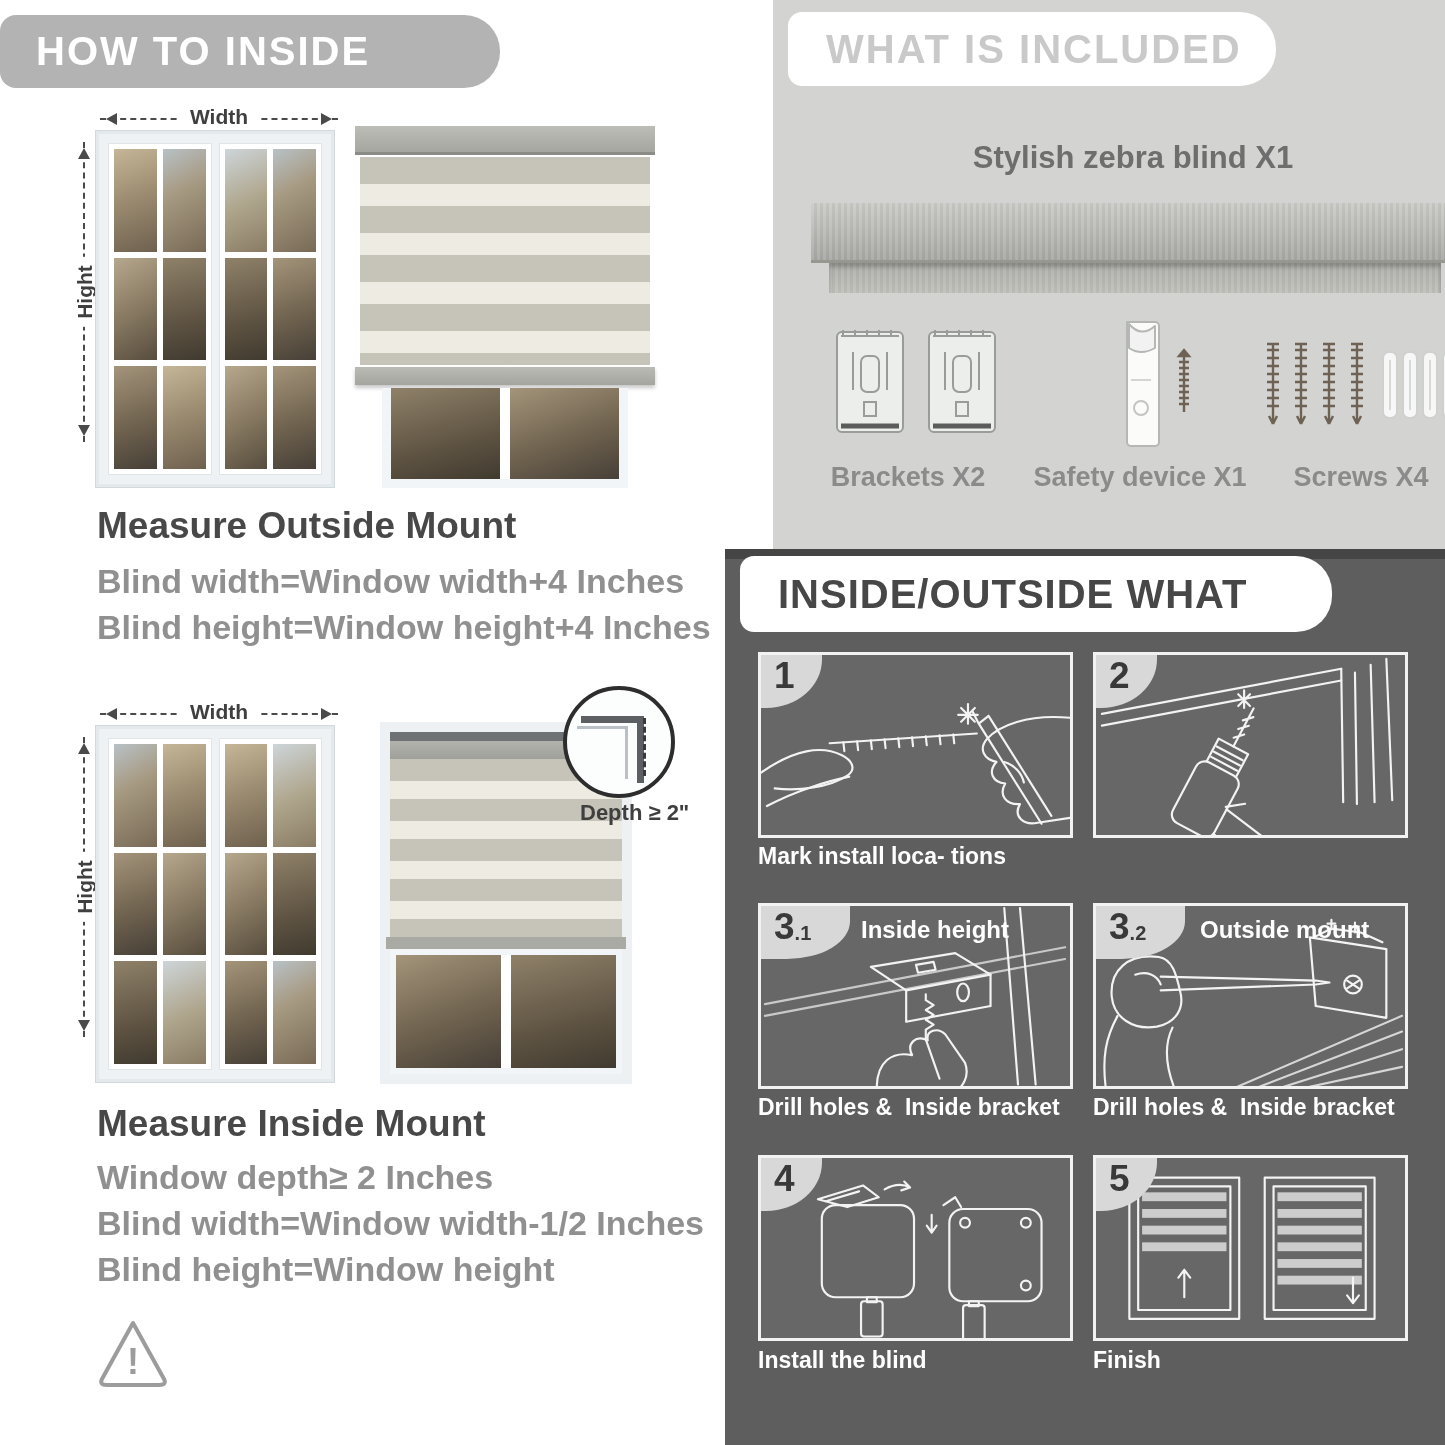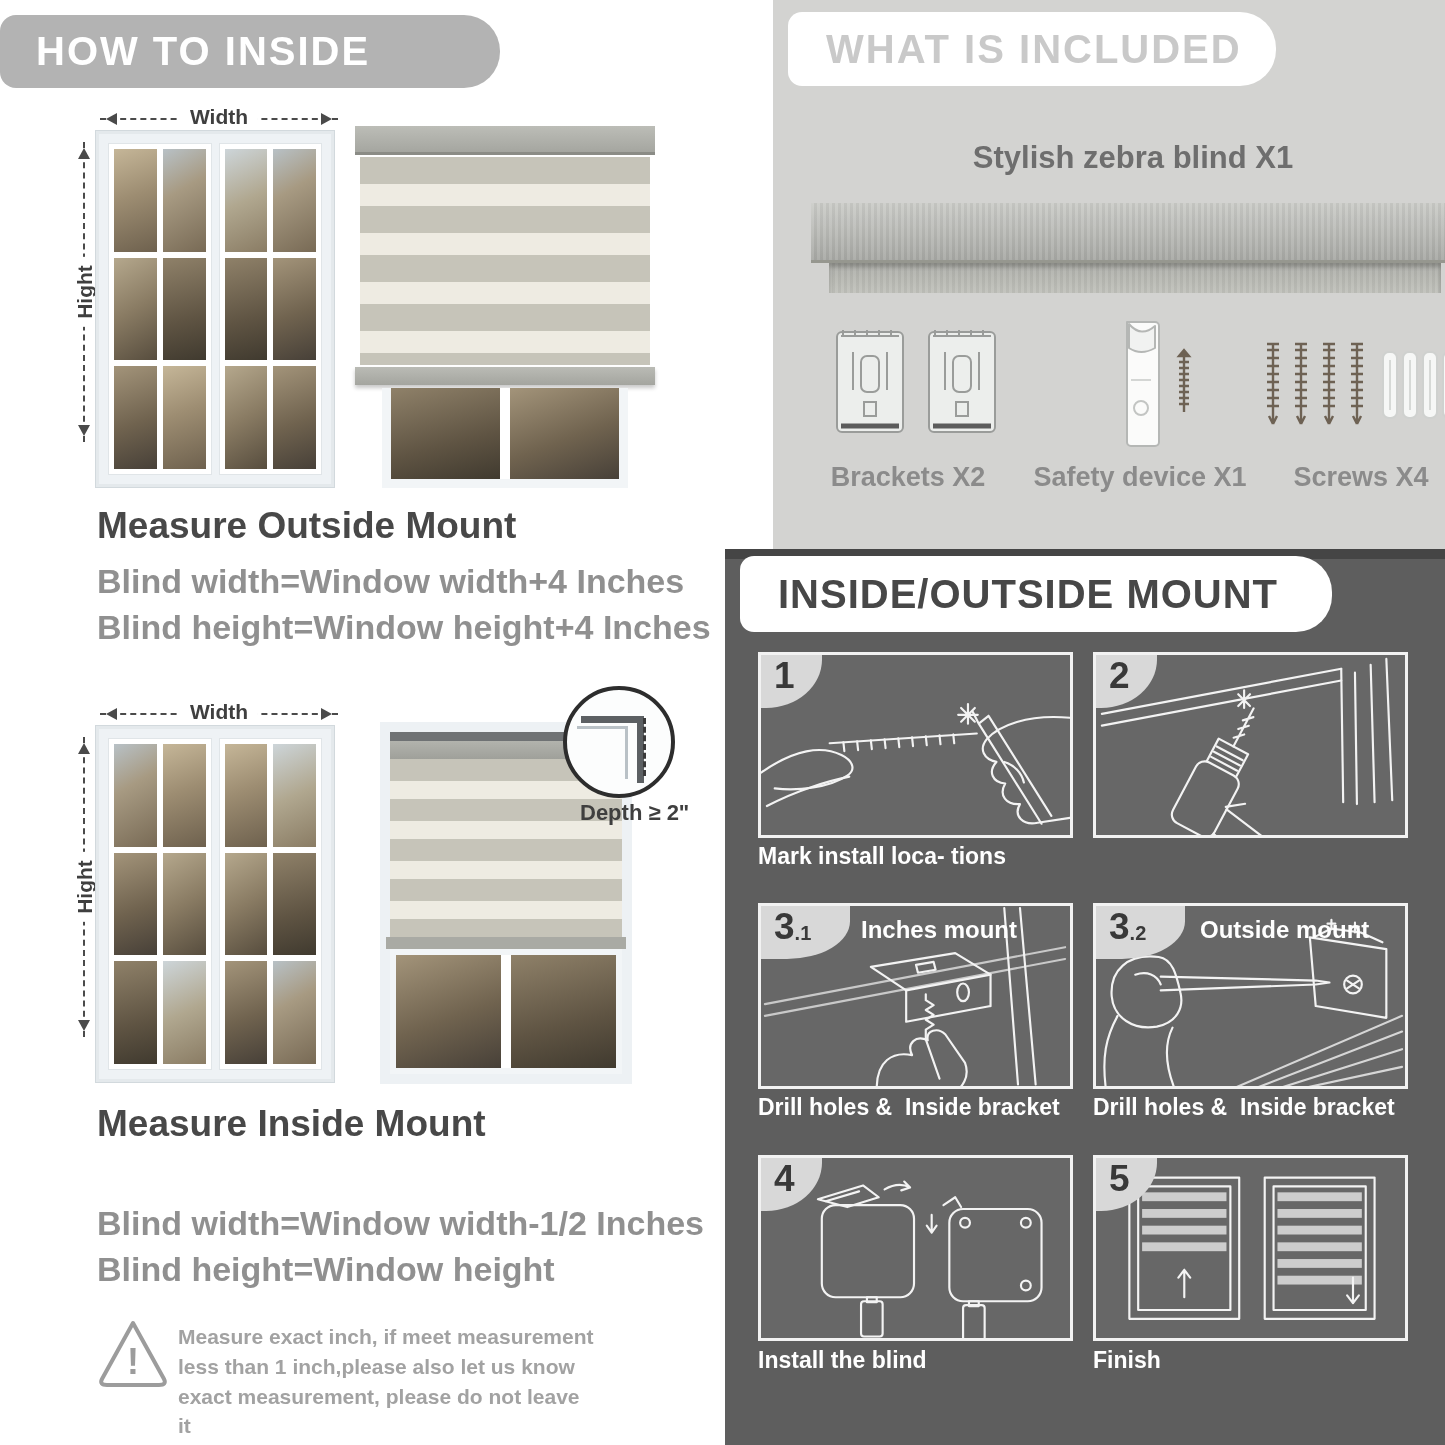--- a/index.html
+++ b/index.html
@@ -216,28 +216,28 @@
     </div>
   </div>
   <div class="mag">
     <div class="mag-l2"></div>
     <div class="mag-l1"></div>
     <div class="mag-dash"></div>
   </div>
   <div class="depth-label">Depth ≥ 2"</div>
 
   <div class="mh" style="top:1103px;">Measure Inside Mount</div>
+  <div class="ml" style="top:1158px;">Window depth≥ 2 Inches</div>
   <div class="ml" style="top:1204px;">Blind width=Window width-1/2 Inches</div>
   <div class="ml" style="top:1250px;">Blind height=Window height</div>
 
   <svg style="position:absolute;left:96px;top:1318px;" width="74" height="72" viewBox="0 0 74 72">
     <path d="M37,5 L68,61 Q71,67 63,67 L11,67 Q3,67 6,61 Z" fill="none" stroke="#9c9c9c" stroke-width="4" stroke-linejoin="round"></path>
     <text x="37" y="56" text-anchor="middle" fill="#9c9c9c" font-size="36" font-weight="bold" font-family="Liberation Sans, sans-serif">!</text>
   </svg>
-  <div class="warn-text">Measure exact inch, if meet measurement less than 1 inch,please also let us know exact measurement, please do not leave it</div>
 </div>
 
 <div class="col-right">
 
   <div class="sec-included">
     <div class="h-included">WHAT IS INCLUDED</div>
     <div class="product-label">Stylish zebra blind X1</div>
     <div class="cassette-top"></div>
     <div class="cassette-lip"></div>
 
@@ -290,21 +290,21 @@
       </g>
     </svg>
 
     <div class="item-label il-1">Brackets X2</div>
     <div class="item-label il-2">Safety device X1</div>
     <div class="item-label il-3">Screws X4</div>
   </div>
 
   <div class="sec-band"></div>
   <div class="sec-mount"></div>
-  <div class="h-mount">INSIDE/OUTSIDE MOUNT</div>
+  <div class="h-mount">INSIDE/OUTSIDE WHAT</div>
 
   <div class="panel p-r1 p-c1">
     <svg class="art" viewBox="0 0 315 186">
       <path d="M70,90 L220,80"></path>
       <path d="M84,89 l1,9 M98,88 l1,9 M112,87 l1,9 M126,86 l1,9 M140,85 l1,9 M154,84 l1,9 M168,83 l1,9 M182,82 l1,9 M196,81 l1,9"></path>
       <path d="M204,54 l14,14 M218,54 l-14,14 M211,50 v20 M201,61 h20"></path>
       <path d="M0,120 C34,96 62,92 82,102 C94,108 97,117 88,123 C70,135 38,139 14,136"></path>
       <path d="M6,154 C36,138 70,128 90,124"></path>
       <path d="M222,70 L286,172 M232,62 L296,164 M222,70 L232,62 M222,70 l-6,-12"></path>
       <path d="M315,64 C272,60 242,72 230,86 C222,96 227,106 240,109 C231,119 236,130 249,131 C242,143 250,153 264,152 C257,164 267,174 282,171 L315,166"></path>
@@ -346,21 +346,21 @@
       <ellipse cx="206" cy="88" rx="6" ry="9"></ellipse>
       <path d="M158,60 l18,-3 l2,8 l-18,3 z"></path>
       <path d="M168,90 v6 M168,96 l8,5 l-8,5 l8,5 l-8,5 l8,5 l-8,5 M168,126 v10"></path>
       <path d="M168,136 L182,176"></path>
       <path d="M118,186 C118,158 134,148 154,152 C148,140 158,131 170,137 C168,127 180,123 188,131 L208,160 C214,176 202,186 202,186"></path>
     </svg>
     <div class="badge wide">
       <span>3</span>
       <span class="suffix">.1</span>
     </div>
-    <div class="panel-title pt-31">Inches mount</div>
+    <div class="panel-title pt-31">Inside height</div>
   </div>
   <div class="caption cap-r2" style="left:33px;">Drill holes &amp;  Inside bracket</div>
 
   <div class="panel p-r2 p-c2">
     <svg class="art" viewBox="0 0 315 186">
       <path d="M140,186 L312,112 M162,186 L312,128 M186,186 L312,146 M210,186 L312,164" opacity=".8"></path>
       <path d="M218,32 L296,44 L296,114 L224,102 Z"></path>
       <path d="M222,32 l18,-9 l30,4 l22,10"></path>
       <path d="M240,24 v-10 m-4,4 h8 M264,27 v-10 m-4,4 h8"></path>
       <circle cx="262" cy="80" r="9"></circle>

